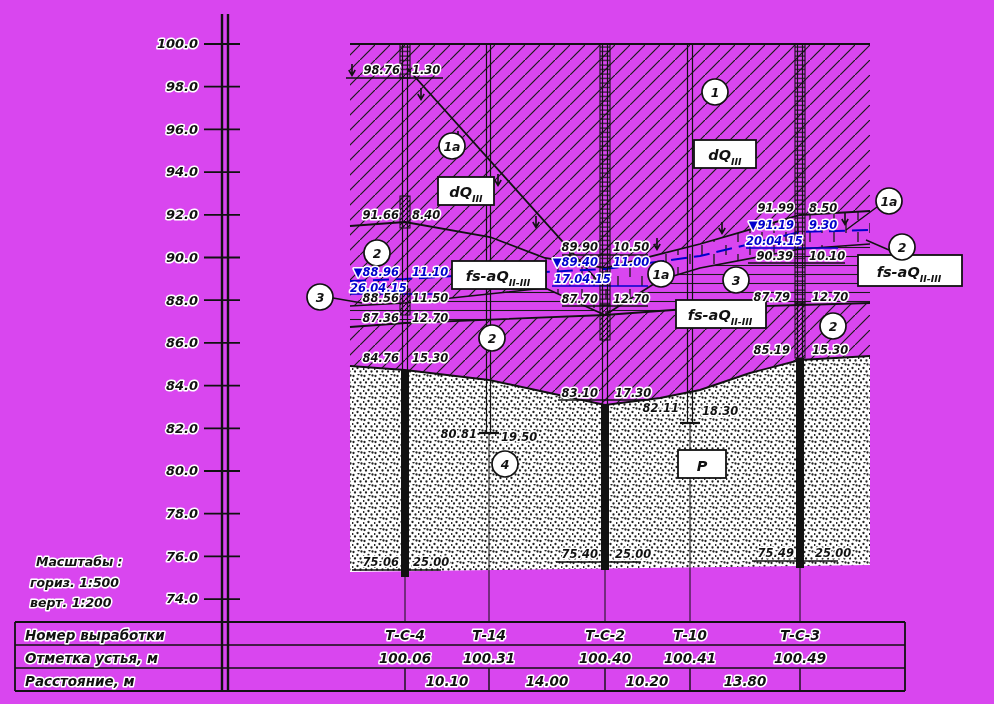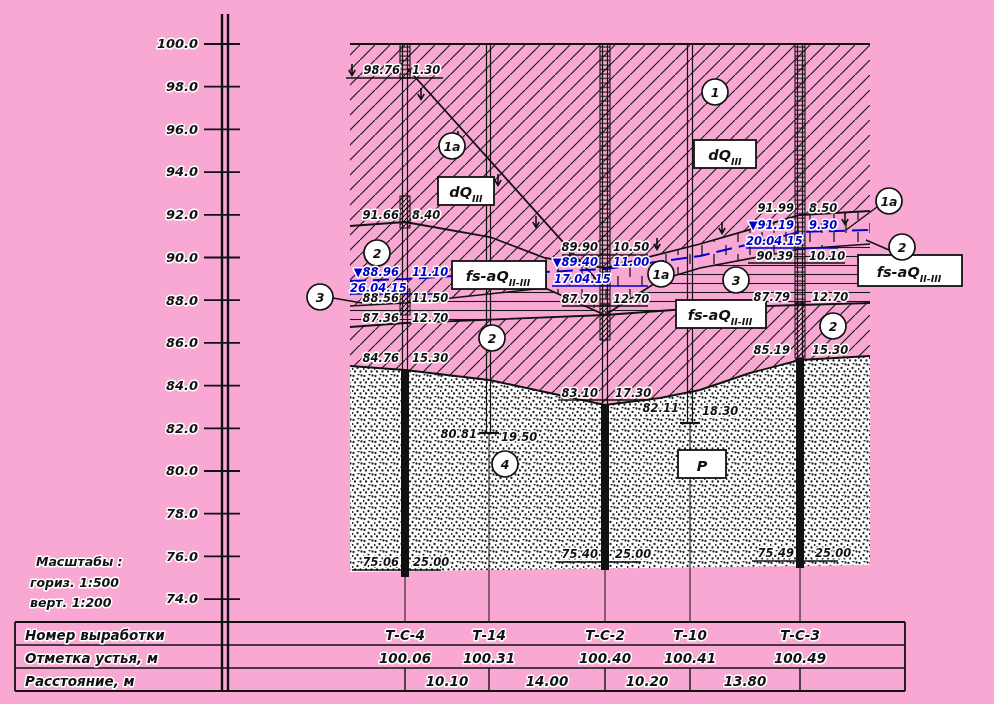--- a/index.html
+++ b/index.html
@@ -1,16 +1,16 @@
 <!DOCTYPE html>
 <html><head>
 <meta charset="utf-8">
 <style>
   html,body{margin:0;padding:0;background:#fff;}
-  .wrap{width:994px;height:704px;position:relative;background:#f9a8d4;}
+  .wrap{width:994px;height:704px;position:relative;background:#d946ef;}
   svg{display:block;}
   text{font-family:"DejaVu Sans",sans-serif;font-style:italic;font-weight:bold;fill:#111;
        paint-order:stroke;stroke:#fff;stroke-width:3px;stroke-linejoin:round;}
   .lbl{font-size:11.5px;}
   .blu{fill:#0000cc;}
   .ax{font-size:13px;text-anchor:end;}
   .tbl{font-size:13.5px;}
   .cen{text-anchor:middle;}
   .end{text-anchor:end;}
   .circ{font-size:12.5px;text-anchor:middle;}

